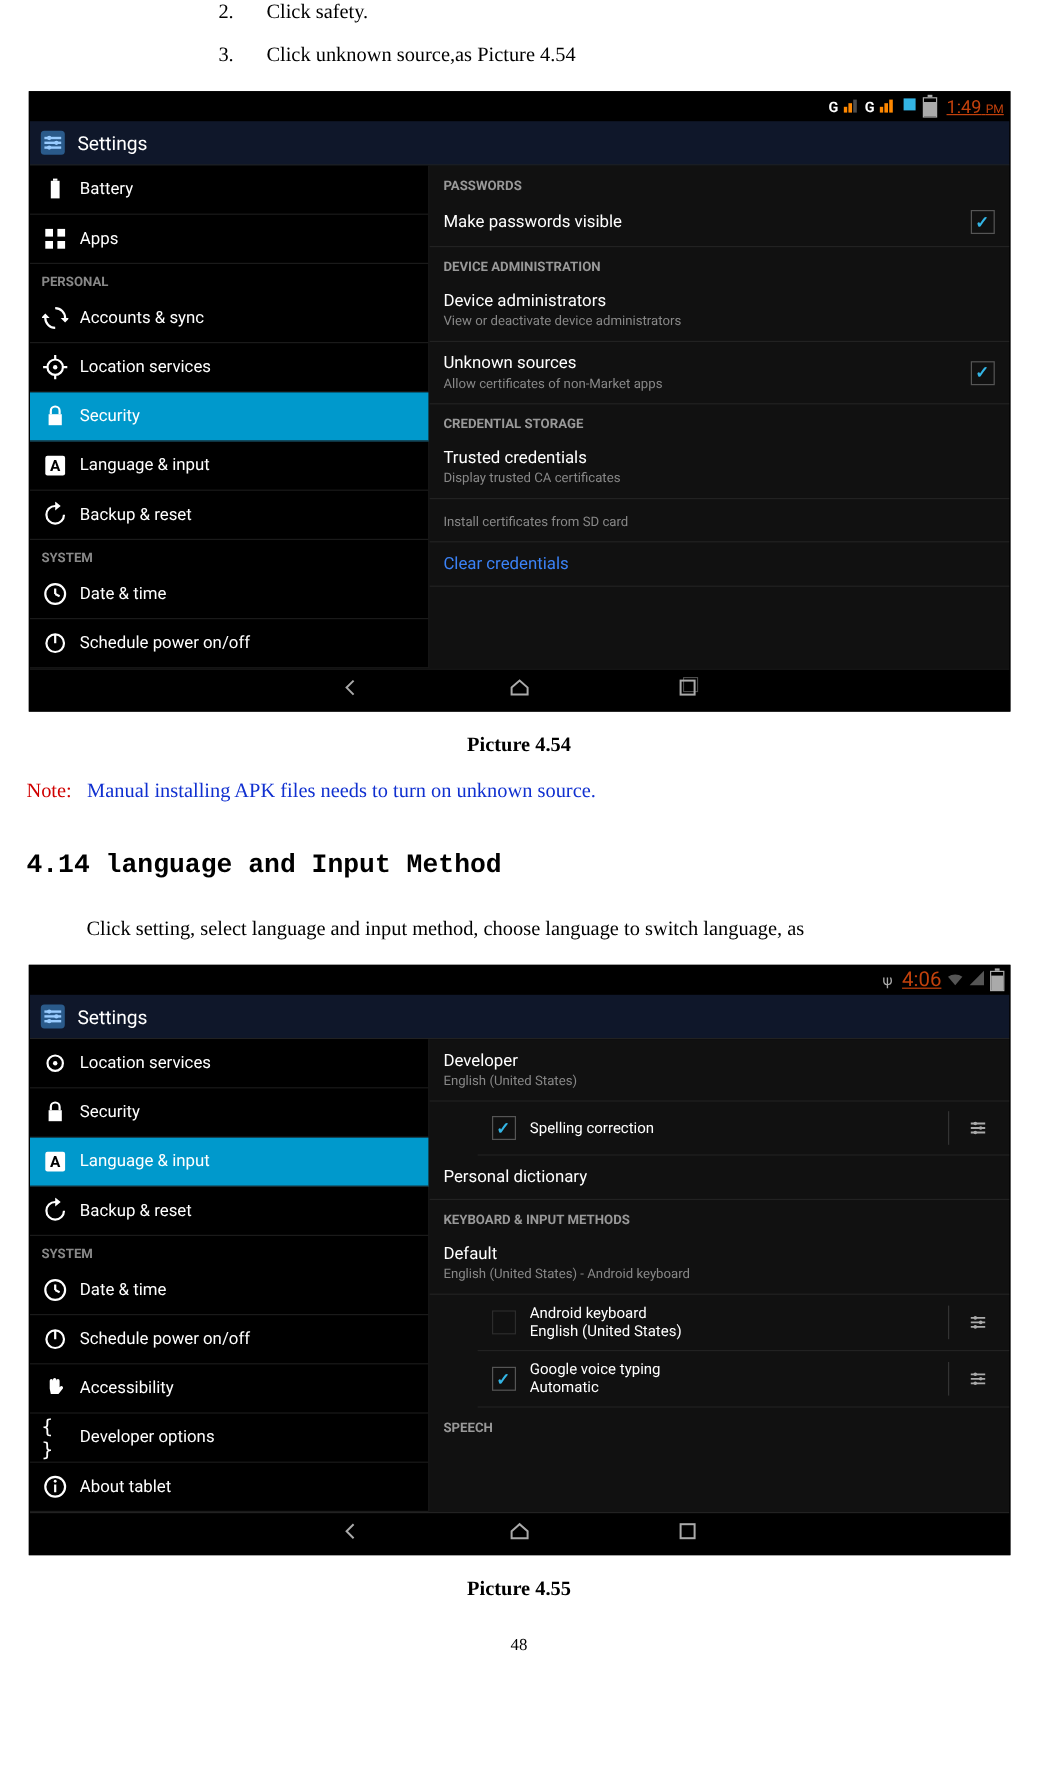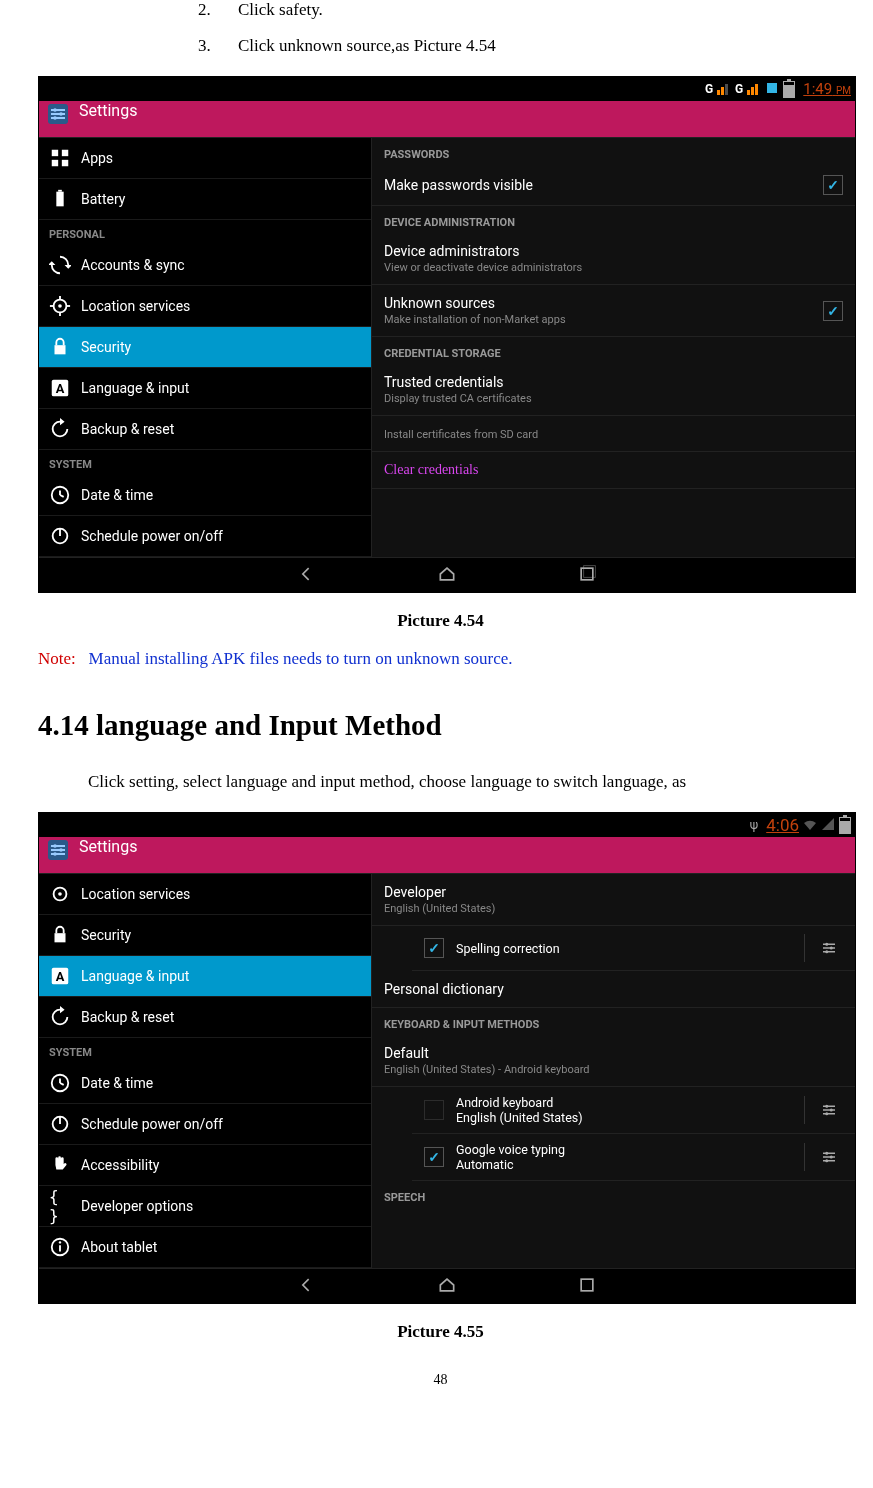--- a/index.html
+++ b/index.html
@@ -4,43 +4,44 @@
 <style>
   body {
     font-family: "Times New Roman", serif;
     width: 873px;
     margin: 0;
     background: #fff;
     color: #000;
     font-size: 17px;
   }
   .page {
-    padding: 0 30px 30px 38px;
+    padding: 0 30px 30px 22px;
   }
   ol.steps {
     margin: 0 0 20px 160px;
     padding: 0;
     list-style: none;
   }
   ol.steps li {
     margin-bottom: 16px;
   }
   ol.steps .num { display:inline-block; width:40px; }
   .caption {
     text-align: center;
     font-weight: bold;
     margin: 18px 0;
   }
   .note-line { margin: 10px 0 40px 0; }
   .note-label { color: #d00000; }
   .note-body  { color: #1030d0; }
   h2.section {
-    font-size: 29px;
+    font-size: 22px;
     font-weight: bold;
     margin: 30px 0 30px 0;
+    font-family: Liberation Mono, monospace;
   }
   .para { margin: 12px 0 20px 50px; }
   .pagenum { text-align:center; font-size:14px; margin-top:30px;}
 
   
   .shot {
     width: 816px;
     margin: 0 auto;
     background:#000;
     border:1px solid #000;
@@ -62,22 +63,22 @@
   .sb-g { color:#fff; font-size:12px; font-weight:bold;}
   .sb-bars svg, .sb-wifi svg { width:14px; height:14px;}
   .sb-bars .orange { fill:#ff8800;}
   .sb-bars .white { fill:#fff;}
   .sb-batt { width:10px; height:15px; border:1px solid #aaa; position:relative; }
   .sb-batt::after{content:"";position:absolute;top:-3px;left:3px;width:4px;height:2px;background:#aaa;}
   .sb-batt .fill{position:absolute;bottom:0;left:0;right:0;height:80%;background:#aaa;}
   .sb-usb { font-size:12px; color:#aaa; }
 
   .header-row {
-    display:flex; 
-    height:36px; background:#be185d;
+    display:flex; align-items:center;
+    height:36px; background:#0f172a;
     border-bottom:1px solid #222;
     padding:0 6px;
   }
   .settings-icon {
     width:26px; height:26px;
     display:flex; align-items:center; justify-content:center;
     margin-right:8px;
   }
   .header-title { font-size:16px; }
 
@@ -109,21 +110,21 @@
     font-weight:bold;
   }
   .row {
     padding:10px 12px;
     border-bottom:1px solid #222;
     display:flex; align-items:center;gap:48px;
   }
   .row .txt { flex:1; }
   .row .title { font-size:14px; color:#fff;}
   .row .sub { font-size:11px; color:#888; margin-top:2px;}
-  .row.disabled .title, .row.disabled .sub { color:#d946ef;font-family:Liberation Serif, serif;}
+  .row.disabled .title, .row.disabled .sub { color:#3b82f6;}
   .chk {
     width:18px; height:18px; border:1px solid #555;
     display:flex;align-items:center;justify-content:center;
     color:#33b5e5; font-size:14px; font-weight:bold;
   }
   .chk.on::after{content:"✓";}
   .chk-indent {
     width:18px; height:18px; border:1px solid #555;
     display:flex;align-items:center;justify-content:center;
     color:#33b5e5; font-size:14px; font-weight:bold;
@@ -202,36 +203,36 @@
       </span>
       <span class="header-title">Settings</span>
     </div>
 
     <div class="cols">
 
       <div class="sidebar">
         <div class="side-item">
           <span class="side-icon">
               <svg viewBox="0 0 24 24">
+                <rect x="8" y="4" width="8" height="16" fill="#fff"></rect>
+                <rect x="10" y="2" width="4" height="2" fill="#fff"></rect>
+              </svg>
+            </span>
+          <span class="side-label">Battery</span>
+        </div>
+        <div class="side-item">
+          <span class="side-icon">
+              <svg viewBox="0 0 24 24">
                 <rect x="3" y="3" width="7" height="7" fill="#fff"></rect>
                 <rect x="14" y="3" width="7" height="7" fill="#fff"></rect>
                 <rect x="3" y="14" width="7" height="7" fill="#fff"></rect>
                 <rect x="14" y="14" width="7" height="7" fill="#fff"></rect>
               </svg>
             </span>
           <span class="side-label">Apps</span>
-        </div>
-        <div class="side-item">
-          <span class="side-icon">
-              <svg viewBox="0 0 24 24">
-                <rect x="8" y="4" width="8" height="16" fill="#fff"></rect>
-                <rect x="10" y="2" width="4" height="2" fill="#fff"></rect>
-              </svg>
-            </span>
-          <span class="side-label">Battery</span>
         </div>
         <div class="side-cat">PERSONAL</div>
         <div class="side-item">
           <span class="side-icon">
               <svg viewBox="0 0 24 24">
                 <path d="M12 4a8 8 0 018 8h-3l4 4 4-4h-3A10 10 0 0012 2zM12 20a8 8 0 01-8-8h3L3 8-1 12h3a10 10 0 0010 10z" fill="#fff"></path>
               </svg>
             </span>
           <span class="side-label">Accounts &amp; sync</span>
         </div>
@@ -307,21 +308,21 @@
         <div class="cat-header">DEVICE ADMINISTRATION</div>
         <div class="row">
           <div class="txt">
               <div class="title">Device administrators</div>
               <div class="sub">View or deactivate device administrators</div>
             </div>
         </div>
         <div class="row">
           <div class="txt">
               <div class="title">Unknown sources</div>
-              <div class="sub">Make installation of non-Market apps</div>
+              <div class="sub">Allow certificates of non-Market apps</div>
             </div>
           <span class="chk on"></span>
         </div>
         <div class="cat-header">CREDENTIAL STORAGE</div>
         <div class="row">
           <div class="txt">
               <div class="title">Trusted credentials</div>
               <div class="sub">Display trusted CA certificates</div>
             </div>
         </div>

